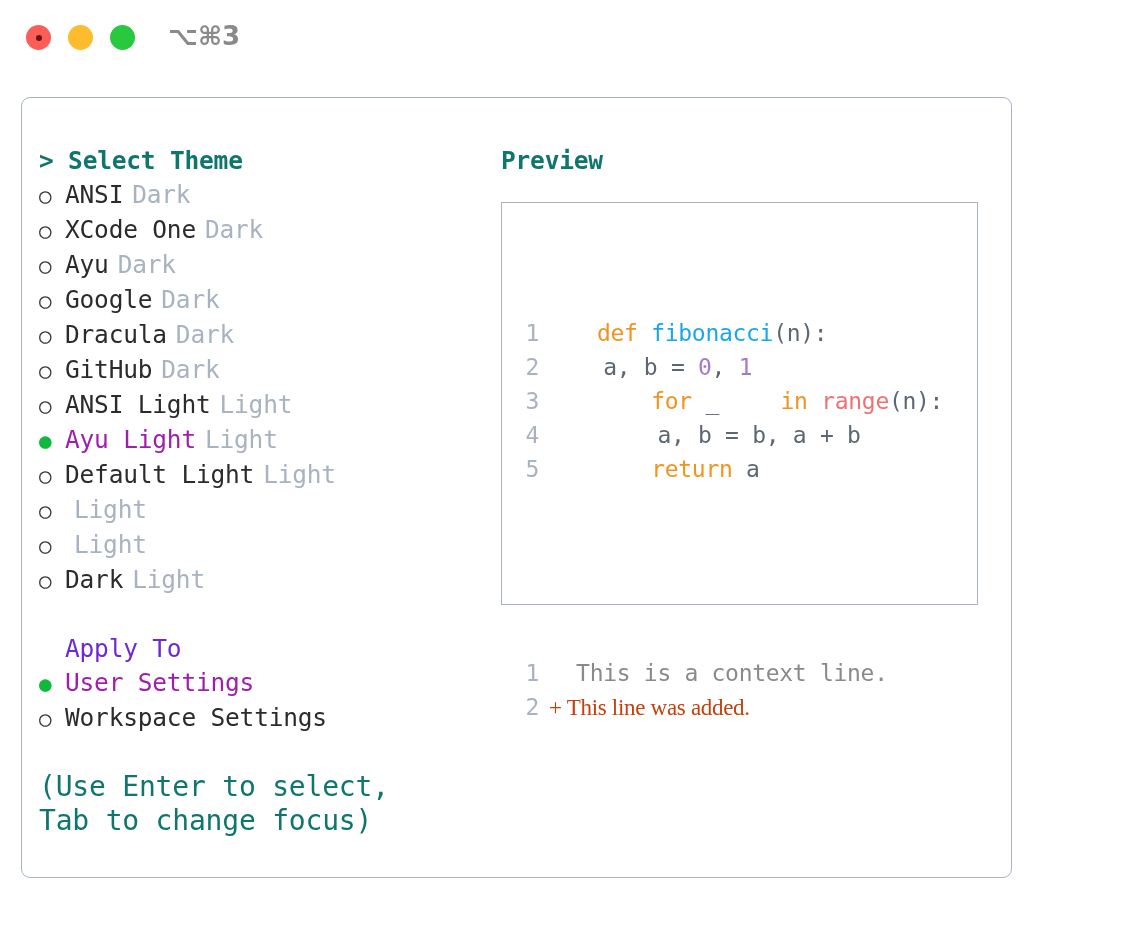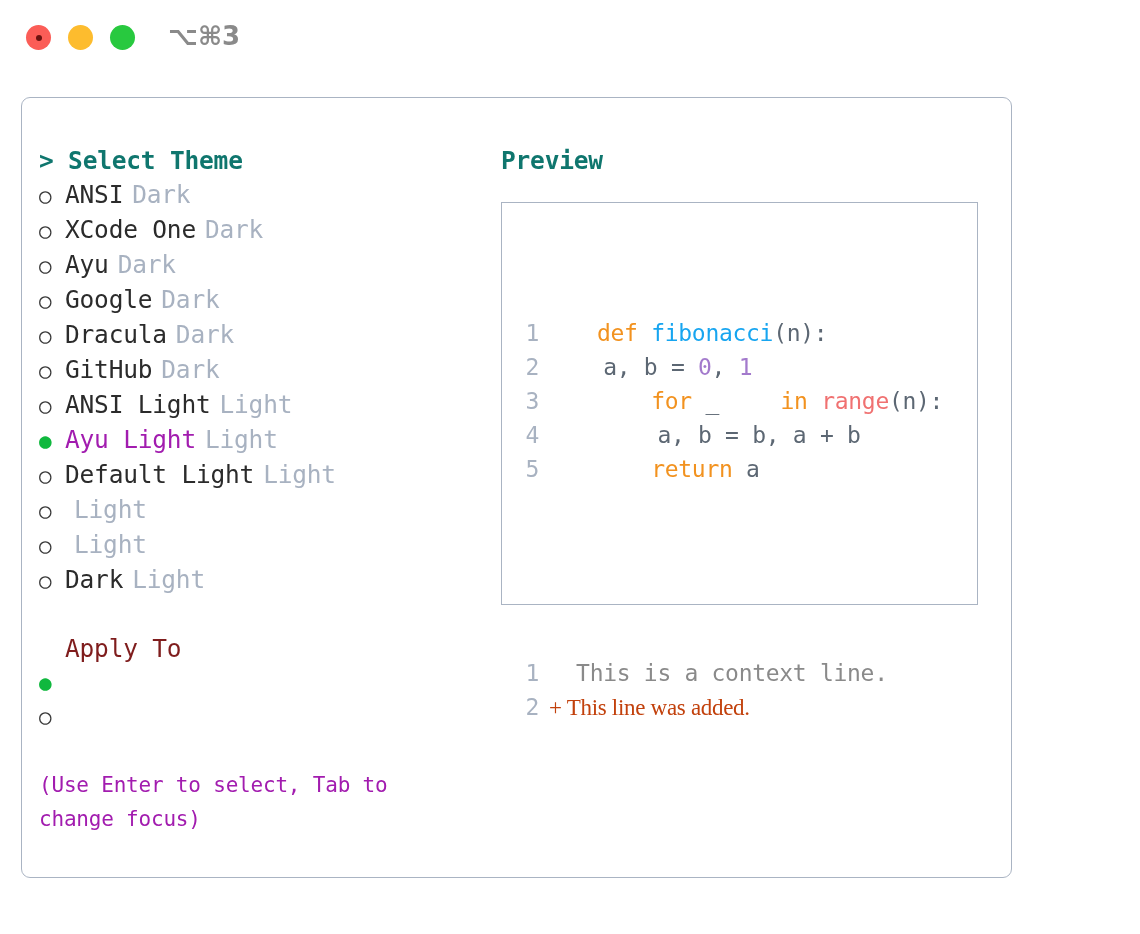--- a/index.html
+++ b/index.html
@@ -119,32 +119,32 @@
   .opt-name   { color: #2b2b2b; }
   .opt-row.selected .opt-name { color: #a21caf; }
   .opt-variant {
     color: #a8b2c1;
     margin-left: 9px;
   }
   .spacer-row { height: 34px; }
 
   .group-label {
     font-size: 24.5px;
-    color: #7f1d1d;
+    color: #6d28d9;
     line-height: 34px;
     padding-left: 26px;
     white-space: pre;
     letter-spacing: -0.2px;
   }
 
   .hint {
     margin-top: 34px;
-    font-size: 21px;
-    line-height: 34px;
-    color: #a21caf;
+    font-size: 28px;
+    line-height: 34px;
+    color: #0f766e;
     width: 412px;
     letter-spacing: -0.2px;
   }
 
   
   .right-pane {
     position: absolute;
     left: 479px;
     top: 46px;
     width: 490px;
@@ -217,22 +217,22 @@
           <div class="opt-row"><span class="marker">○</span><span class="opt-name">Default Light</span><span class="opt-variant">Light</span></div>
           <div class="opt-row"><span class="marker">○</span><span class="opt-variant">Light</span></div>
           <div class="opt-row"><span class="marker">○</span><span class="opt-variant">Light</span></div>
           <div class="opt-row"><span class="marker">○</span><span class="opt-name">Dark</span><span class="opt-variant">Light</span></div>
         </div>
 
       <div class="spacer-row"></div>
 
       <div class="group-label">Apply To</div>
       <div id="apply-list">
-          <div class="opt-row selected"><span class="marker sel">●</span></div>
-          <div class="opt-row"><span class="marker">○</span></div>
+          <div class="opt-row selected"><span class="marker sel">●</span><span class="opt-name">User Settings</span></div>
+          <div class="opt-row"><span class="marker">○</span><span class="opt-name">Workspace Settings</span></div>
         </div>
 
       <div class="hint">(Use Enter to select, Tab to change focus)</div>
     </div>
 
     <div class="right-pane">
       <div class="panel-heading">Preview</div>
       <div class="preview-box">
         <div class="code">
           <div id="code-block"><div class="code-line"><span class="ln">1</span><span class="tok-kw">def</span><span class="tok-plain"> </span><span class="tok-fn">fibonacci</span><span class="tok-plain">(n):</span></div><div class="code-line"><span class="ln">2</span><span class="tok-plain">    a, b = </span><span class="tok-num">0</span><span class="tok-plain">, </span><span class="tok-num">1</span></div><div class="code-line"><span class="ln">3</span><span class="tok-plain">    </span><span class="tok-kw">for</span><span class="tok-plain"> _ </span><span class="tok-kw">in</span><span class="tok-plain"> </span><span class="tok-builtin">range</span><span class="tok-plain">(n):</span></div><div class="code-line"><span class="ln">4</span><span class="tok-plain">        a, b = b, a + b</span></div><div class="code-line"><span class="ln">5</span><span class="tok-plain">    </span><span class="tok-kw">return</span><span class="tok-plain"> a</span></div></div>

